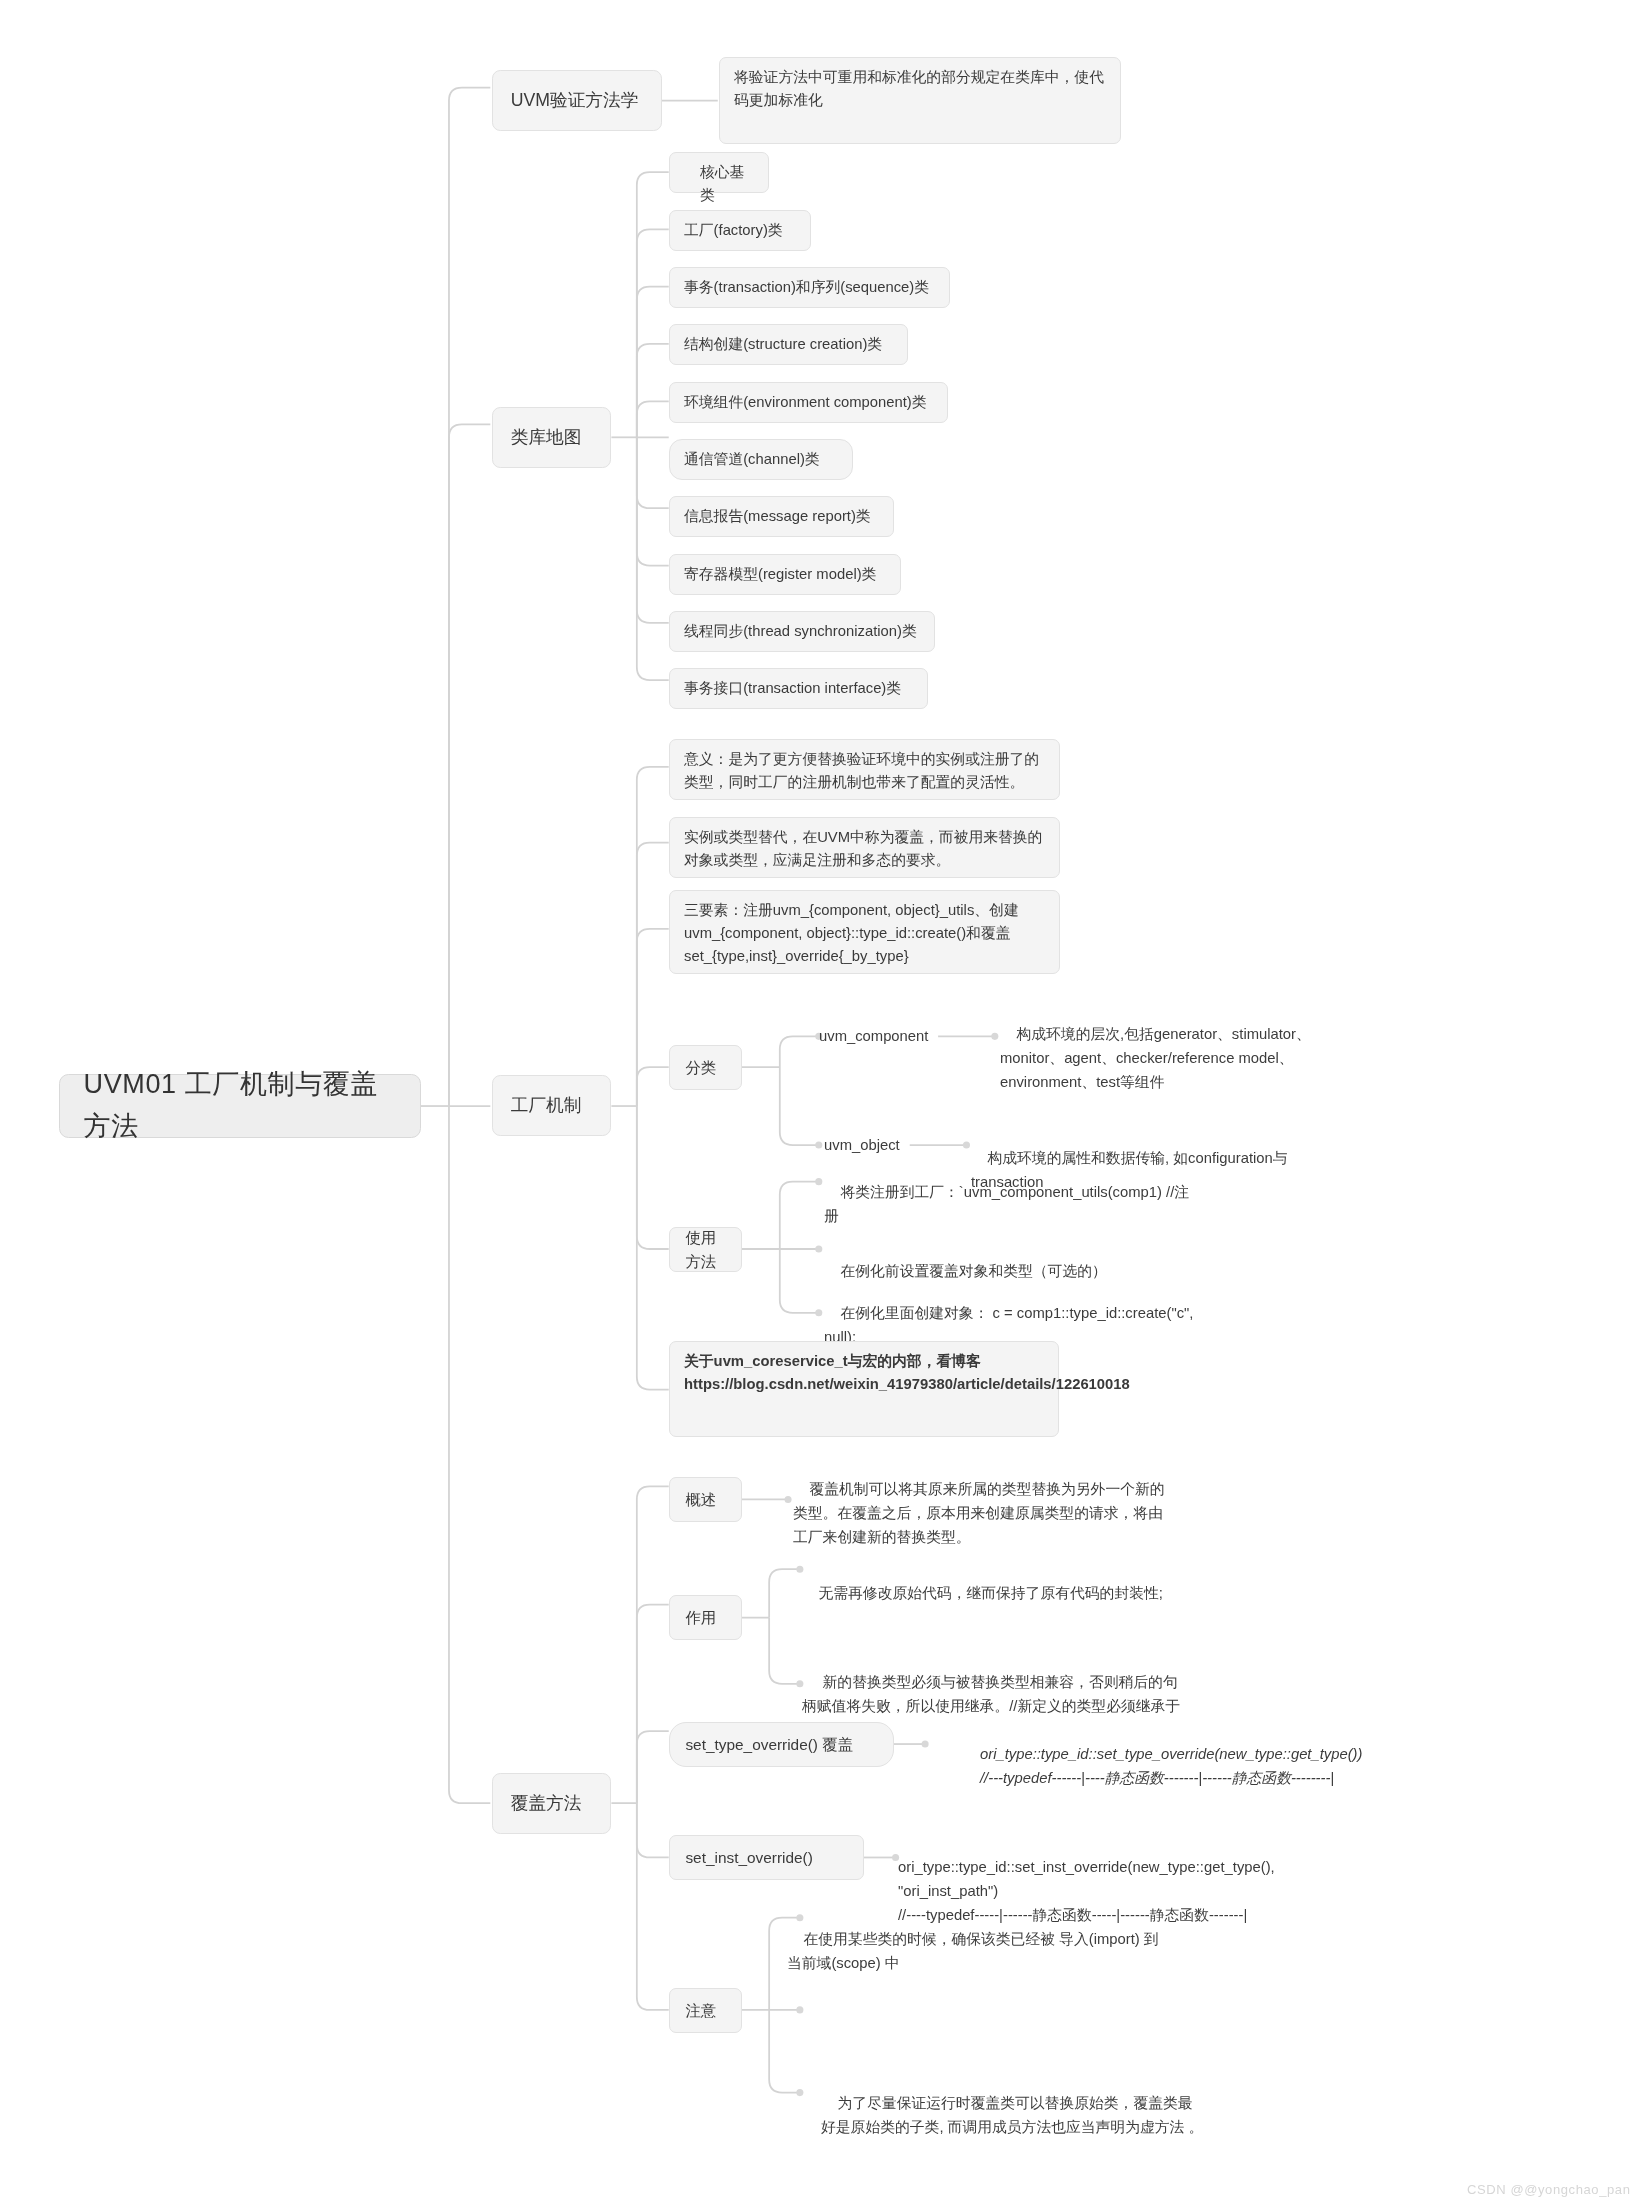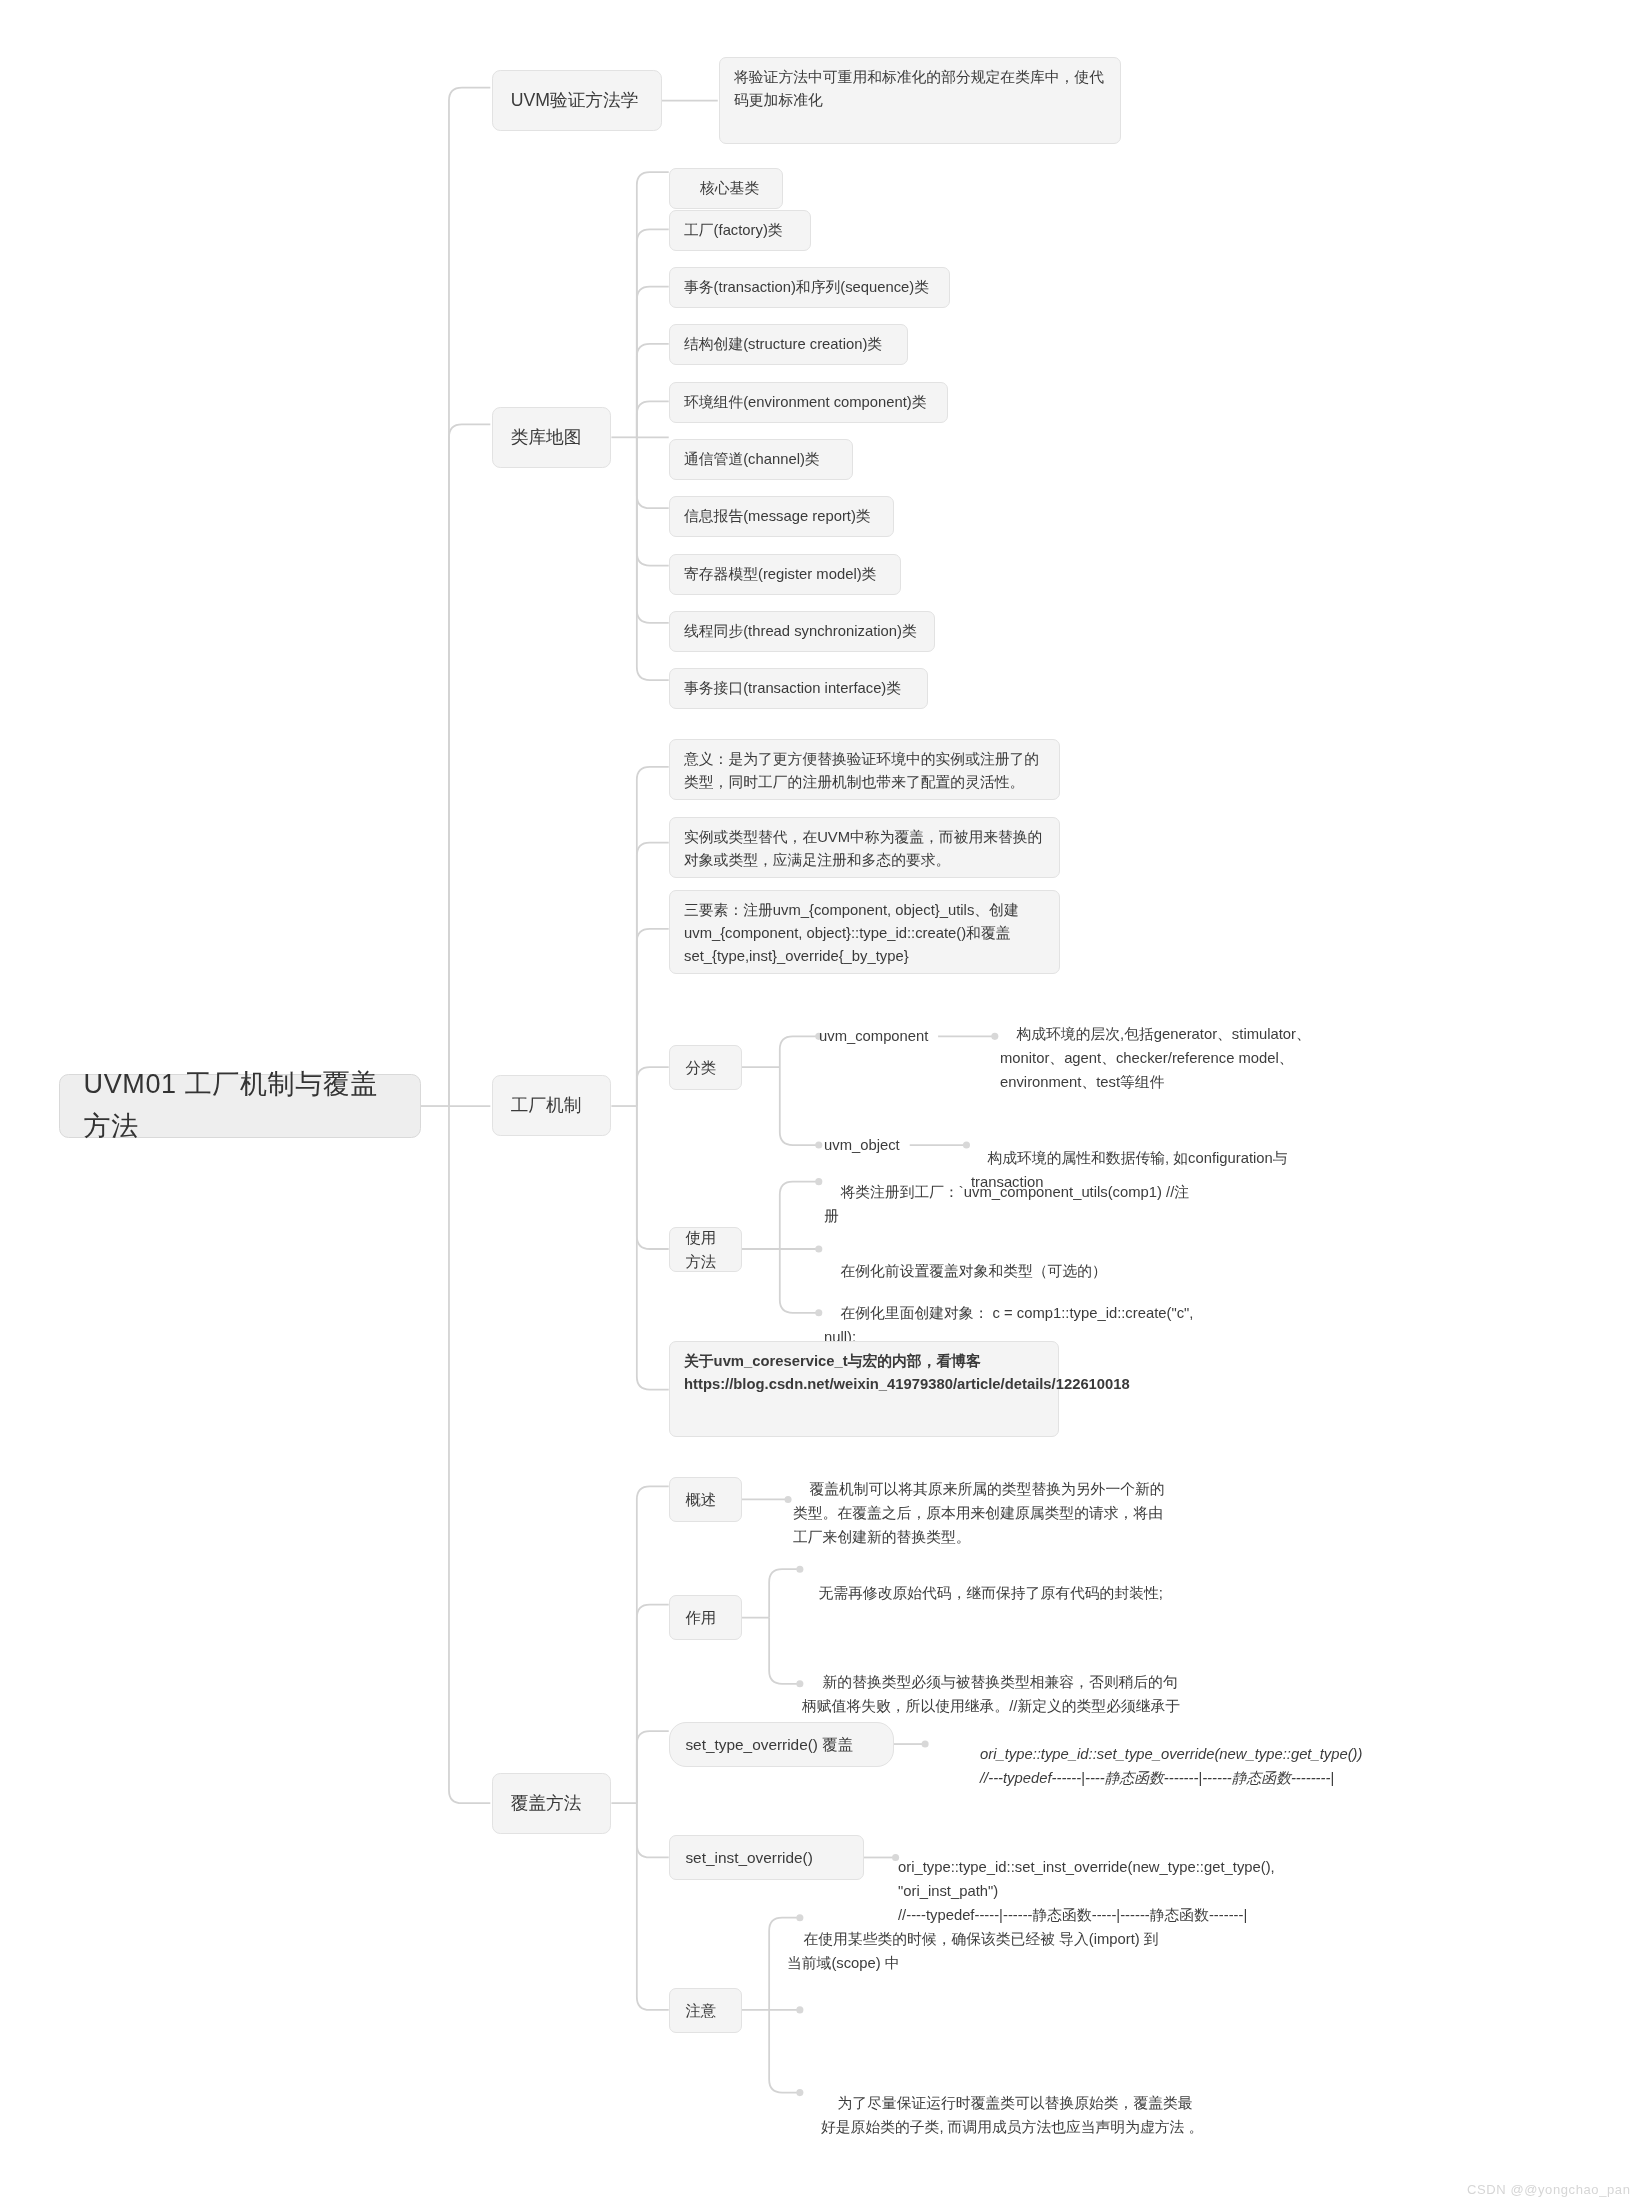--- a/index.html
+++ b/index.html
@@ -175,31 +175,31 @@
     <span>UVM验证方法学</span>
   </div>
   <div class="node leaf" style="left:719px; top:57px; width:402px; height:87px;">
     <span>将验证方法中可重用和标准化的部分规定在类库中，使代码更加标准化</span>
   </div>
 
   <div class="node branch" style="left:492px; top:407px; width:119px; height:61px;">
     <span>类库地图</span>
   </div>
 
-  <div class="node leaf" style="left:669px; top:168px; width:114px; height:41px;padding-left:30px;">
+  <div class="node leaf" style="left:669px; top:152px; width:100px; height:41px;padding-left:30px;">
     <span>核心基类</span></div>
   <div class="node leaf" style="left:669px; top:210px; width:142px; height:41px;">
     <span>工厂(factory)类</span></div>
   <div class="node leaf" style="left:669px; top:267px; width:281px; height:41px;">
     <span>事务(transaction)和序列(sequence)类</span></div>
   <div class="node leaf" style="left:669px; top:324px; width:239px; height:41px;">
     <span>结构创建(structure creation)类</span></div>
   <div class="node leaf" style="left:669px; top:382px; width:279px; height:41px;">
     <span>环境组件(environment component)类</span></div>
-  <div class="node leaf" style="left:669px; top:439px; width:184px; height:41px;">
+  <div class="node leaf" style="left:669px; top:439px; width:184px; height:41px;border-radius:13px;">
     <span>通信管道(channel)类</span></div>
   <div class="node leaf" style="left:669px; top:496px; width:225px; height:41px;">
     <span>信息报告(message report)类</span></div>
   <div class="node leaf" style="left:669px; top:554px; width:232px; height:41px;">
     <span>寄存器模型(register model)类</span></div>
   <div class="node leaf" style="left:669px; top:611px; width:266px; height:41px;">
     <span>线程同步(thread synchronization)类</span></div>
   <div class="node leaf" style="left:669px; top:668px; width:259px; height:41px;">
     <span>事务接口(transaction interface)类</span></div>
 

